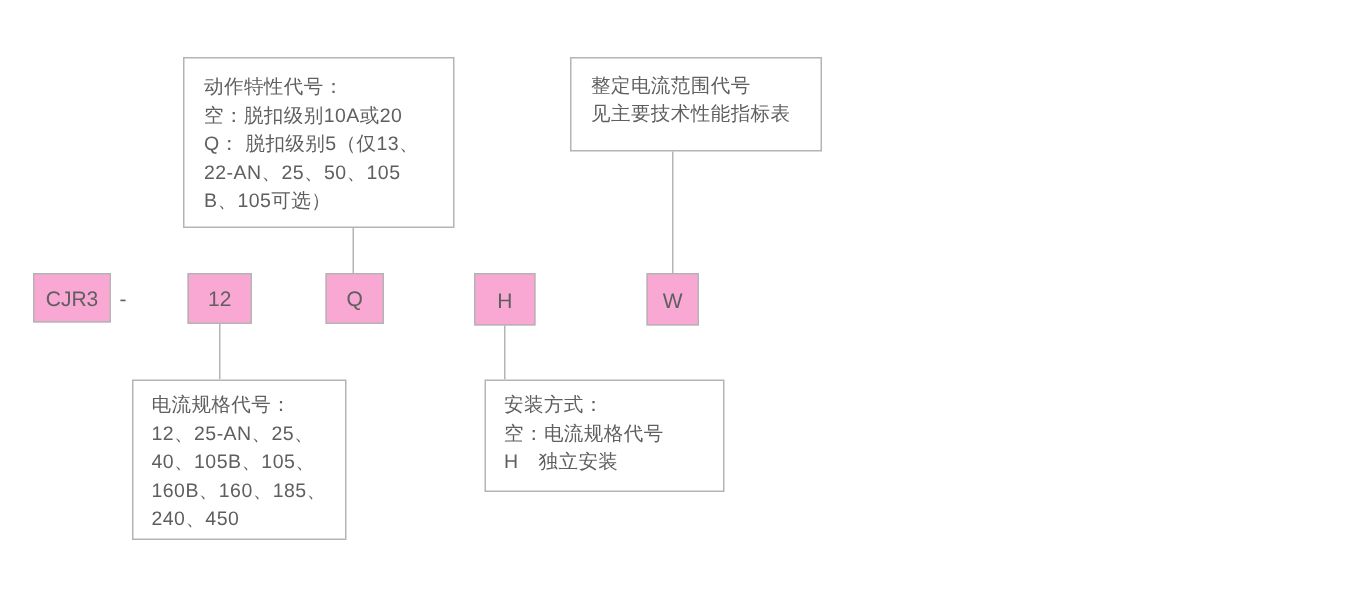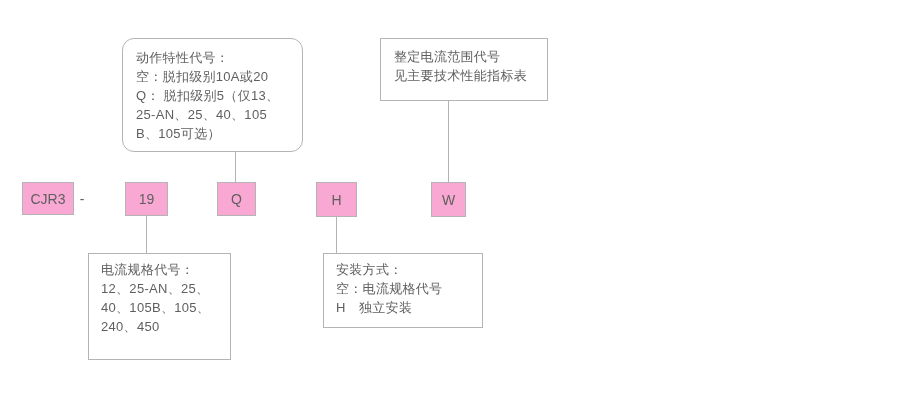--- a/index.html
+++ b/index.html
@@ -44,21 +44,21 @@
     display: flex;
     align-items: center;
     justify-content: center;
   }
   .connector {
     position: absolute;
     width: 1px;
     background: var(--border, #b4b4b4);
   }
   
-  #callout-action   { left: 122px; top: 38px;  width: 181px; height: 114px; padding: 9px 6px 0 13px; border-radius: 12px; }
+  #callout-action   { left: 122px; top: 38px;  width: 181px; height: 114px; padding: 9px 6px 0 13px; }
   #callout-range    { left: 380px; top: 38px;  width: 168px; height: 63px;  padding: 8px 6px 0 13px; }
   #callout-current  { left: 88px;  top: 253px; width: 143px; height: 107px; padding: 6px 18px 0 12px; }
   #callout-mounting { left: 323px; top: 253px; width: 160px; height: 75px;  padding: 6px 6px 0 12px; }
   #box-prefix { left: 22px;  top: 182px; width: 52px; height: 33px; }
   #sep-dash   { left: 74px;  top: 182px; width: 16px; height: 33px; }
   #box-13     { left: 125px; top: 182px; width: 43px; height: 34px; }
   #box-q      { left: 217px; top: 182px; width: 39px; height: 34px; }
   #box-h      { left: 316px; top: 182px; width: 41px; height: 35px; }
   #box-w      { left: 431px; top: 182px; width: 35px; height: 35px; }
   #conn-action-q   { left: 235px; top: 152px; height: 30px; }
@@ -68,45 +68,46 @@
 </style>
 </head>
 <body>
 
 <div class="canvas">
 
   <div class="callout" id="callout-action">
     <div class="line">动作特性代号：</div>
     <div class="line">空：脱扣级别10A或20</div>
     <div class="line">Q： 脱扣级别5（仅13、</div>
-    <div class="line">25-AN、25、40、105</div>
+    <div class="line">22-AN、25、50、105</div>
     <div class="line">B、105可选）</div>
   </div>
 
   <div class="callout" id="callout-range">
     <div class="line">整定电流范围代号</div>
     <div class="line">见主要技术性能指标表</div>
   </div>
 
   <div class="code-box" id="box-prefix">CJR3</div>
   <div class="separator" id="sep-dash">-</div>
-  <div class="code-box" id="box-13">19</div>
+  <div class="code-box" id="box-13">12</div>
   <div class="code-box" id="box-q">Q</div>
   <div class="code-box" id="box-h">H</div>
   <div class="code-box" id="box-w">W</div>
 
   <div class="connector" id="conn-action-q"></div>
   <div class="connector" id="conn-range-w"></div>
   <div class="connector" id="conn-13-current"></div>
   <div class="connector" id="conn-h-mounting"></div>
 
   <div class="callout" id="callout-current">
     <div class="line">电流规格代号：</div>
     <div class="line">12、25-AN、25、</div>
     <div class="line">40、105B、105、</div>
+    <div class="line">160B、160、185、</div>
     <div class="line">240、450</div>
   </div>
 
   <div class="callout" id="callout-mounting">
     <div class="line">安装方式：</div>
     <div class="line">空：电流规格代号</div>
     <div class="line">H　独立安装</div>
   </div>
 
 </div>

